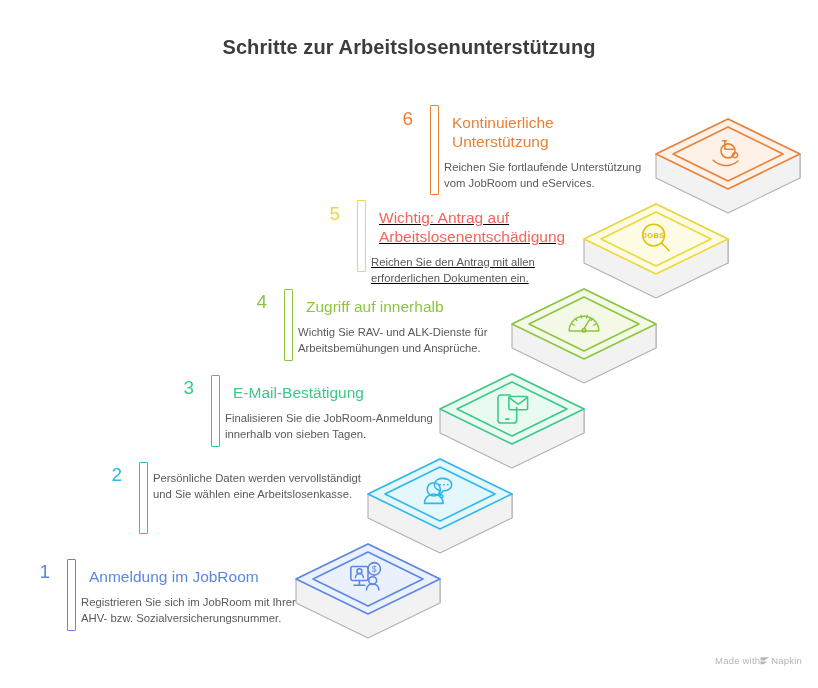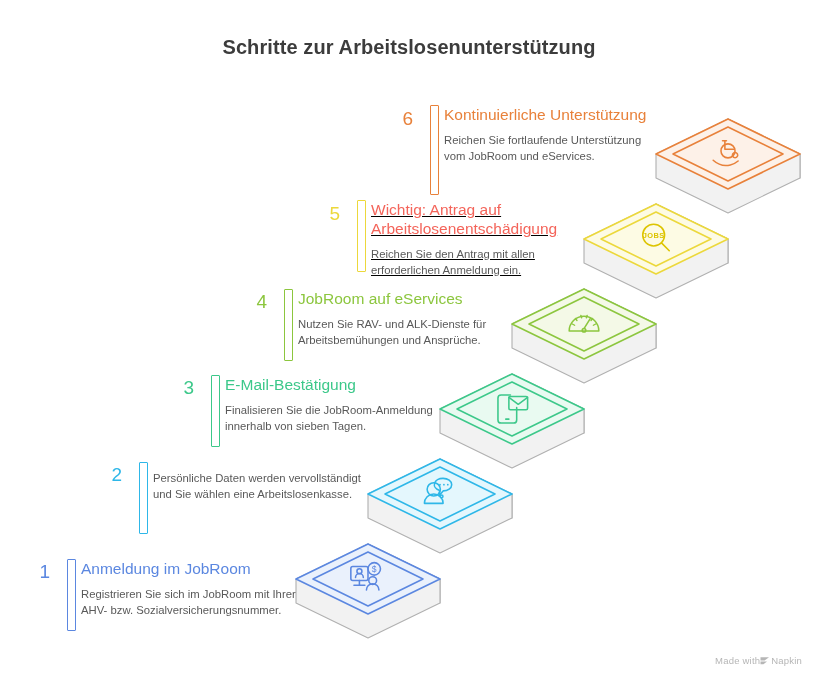--- a/index.html
+++ b/index.html
@@ -61,21 +61,21 @@
   .step-body {
     position: absolute;
     left: 26px;
     top: 0;
     width: 216px;
   }
   .step-heading {
     font-size: 15.5px;
     line-height: 19px;
     font-weight: normal;
-    margin: 0;
+    margin: 8px;
   }
   .step-desc {
     font-size: 11.3px;
     line-height: 15.5px;
     color: #595959;
     margin: 9px 0 0 0;
   }
 
   
   #watermark {
@@ -219,30 +219,30 @@
     <div class="step-heading" style="color:#e8813a;">Kontinuierliche Unterstützung</div>
     <div class="step-desc">Reichen Sie fortlaufende Unterstützung vom JobRoom und eServices.</div>
   </div>
 </div>
 
 <div class="step-text" style="left:310px; top:200px;">
   <div class="step-num" style="color:#ecd83b; left:0; top:4px;">5</div>
   <div class="step-bar" style="border-color:#ecd83b; left:47px; top:0; height:72px;"></div>
   <div class="step-body" style="left:61px;text-decoration:underline;">
     <div class="step-heading" style="color:#f4645a;">Wichtig: Antrag auf Arbeitslosenentschädigung</div>
-    <div class="step-desc">Reichen Sie den Antrag mit allen erforderlichen Anmeldung ein.</div>
+    <div class="step-desc">Reichen Sie den Antrag mit allen erforderlichen Dokumenten ein.</div>
   </div>
 </div>
 
 <div class="step-text" style="left:237px; top:289px;">
   <div class="step-num" style="color:#8cc63e; left:0; top:3px;">4</div>
   <div class="step-bar" style="border-color:#8cc63e; left:47px; top:0; height:72px;"></div>
   <div class="step-body" style="left:61px;">
-    <div class="step-heading" style="color:#8cc63e;">JobRoom auf eServices</div>
-    <div class="step-desc">Nutzen Sie RAV- und ALK-Dienste für Arbeitsbemühungen und Ansprüche.</div>
+    <div class="step-heading" style="color:#8cc63e;">Zugriff auf innerhalb</div>
+    <div class="step-desc">Wichtig Sie RAV- und ALK-Dienste für Arbeitsbemühungen und Ansprüche.</div>
   </div>
 </div>
 
 <div class="step-text" style="left:164px; top:375px;">
   <div class="step-num" style="color:#3cc88a; left:0; top:3px;">3</div>
   <div class="step-bar" style="border-color:#3cc88a; left:47px; top:0; height:72px;"></div>
   <div class="step-body" style="left:61px;">
     <div class="step-heading" style="color:#3cc88a;">E-Mail-Bestätigung</div>
     <div class="step-desc">Finalisieren Sie die JobRoom-Anmeldung innerhalb von sieben Tagen.</div>
   </div>

